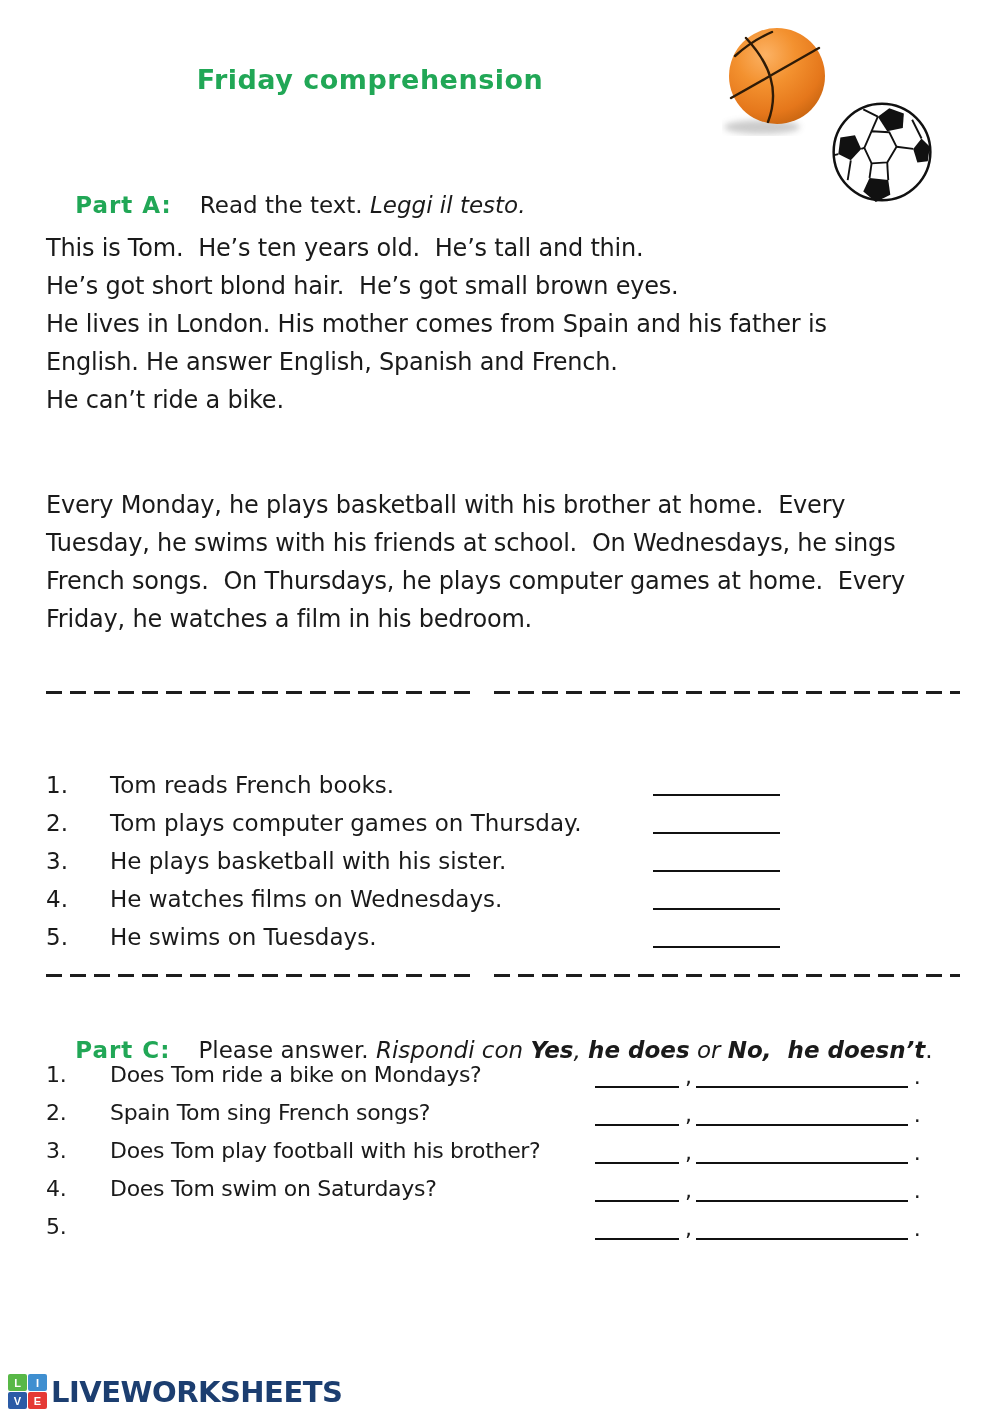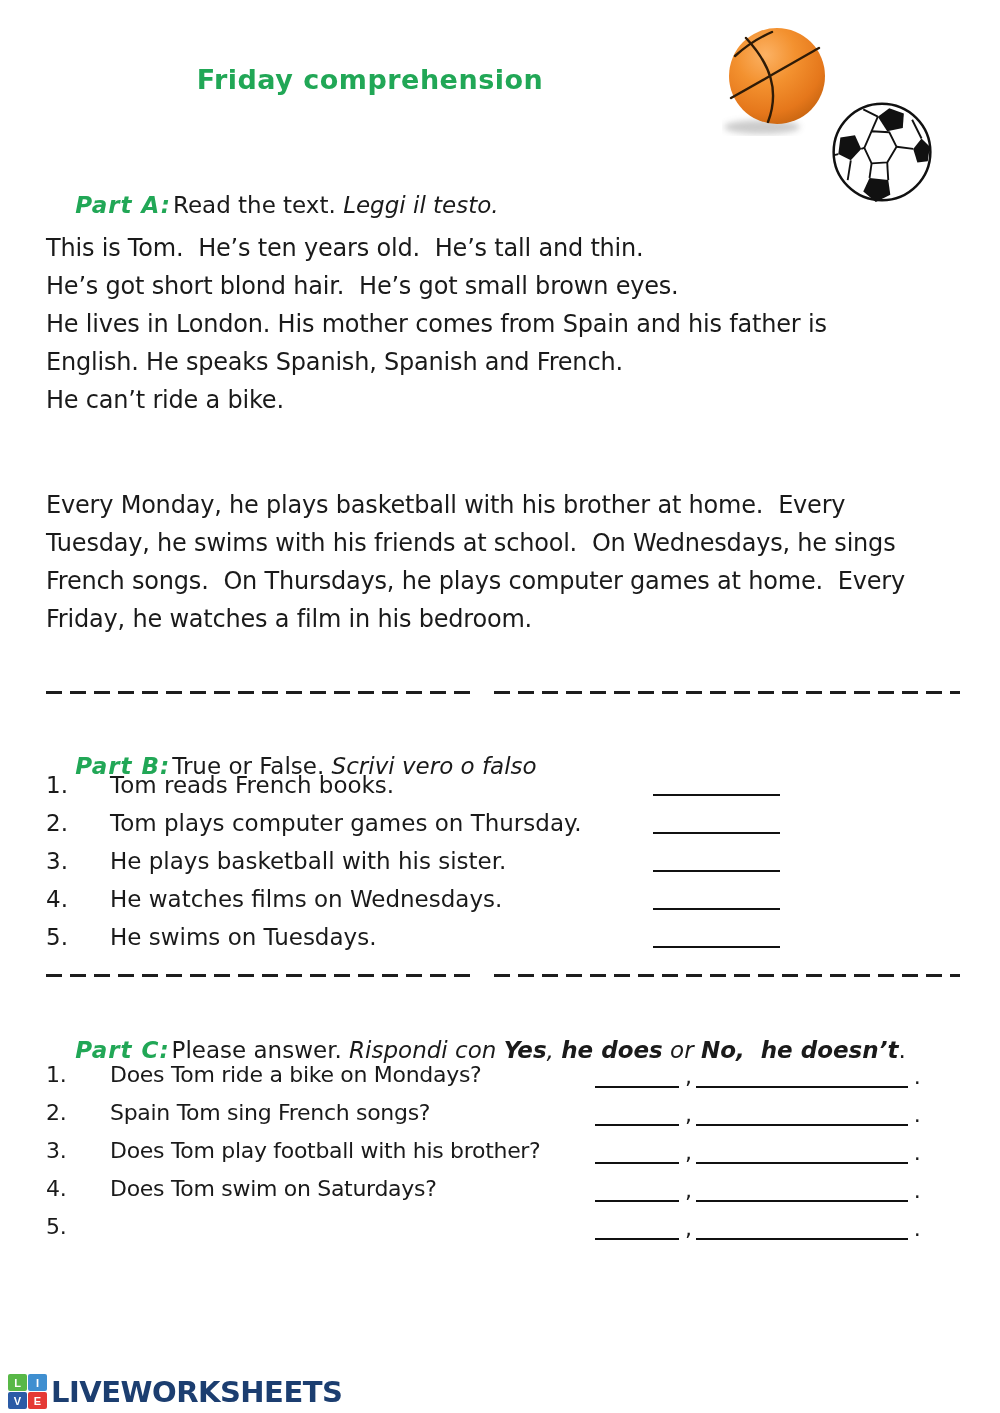--- a/index.html
+++ b/index.html
@@ -7,21 +7,21 @@
   .page { position:relative; width:1000px; height:1413px; background:#ffffff; overflow:hidden; color:#1a1a1a; }
 
   .page-title { position:absolute; left:0; top:64px; width:740px; text-align:center;
     font-size:27px; font-weight:bold; letter-spacing:0.5px; }
 
   .ball { position:absolute; }
   .ball-basketball { left:722px; top:24px; width:112px; height:112px; }
   .ball-soccer { left:830px; top:100px; width:104px; height:104px; }
 
   .part-header { position:absolute; left:46px; font-size:23px; white-space:pre-wrap; }
-  .part-label { font-weight:bold; letter-spacing:1px; margin-right:2px;font-style:italic; }
+  .part-label { font-weight:bold; letter-spacing:1px; margin-right:28px; }
   .hdr-a { top:166px; }
   .hdr-b { top:727px; }
   .hdr-c { top:1011px; }
   .seg-regular { font-style:normal; font-weight:normal; }
   .seg-italic { font-style:italic;margin-top:16px; }
   .seg-bold-italic { font-style:italic; font-weight:bold; }
 
   .para { position:absolute; left:46px; font-size:24px; line-height:38px; letter-spacing:-0.2px; }
   .para-1 { top:229px; }
   .para-2 { top:486px; }
@@ -112,40 +112,37 @@
 
   <div class="part-header hdr-a">
     <span class="part-label" style="color:#21a756;">Part A:</span><span class="seg-regular">Read the text. </span><span class="seg-italic">Leggi il testo.</span>
   </div>
 
   <div class="para para-1">
 
   <div class="line">This is Tom.  He’s ten years old.  He’s tall and thin.</div>
       <div class="line">He’s got short blond hair.  He’s got small brown eyes.</div>
       <div class="line">He lives in London. His mother comes from Spain and his father is</div>
-      <div class="line">English. He speaks Spanish, Spanish and French.</div>
+      <div class="line">English. He answer English, Spanish and French.</div>
       <div class="line">He can’t ride a bike.</div>
     </div>
 
   <div class="para para-2">
 
   <div class="line">Every Monday, he plays basketball with his brother at home.  Every</div>
       <div class="line">Tuesday, he swims with his friends at school.  On Wednesdays, he sings</div>
       <div class="line">French songs.  On Thursdays, he plays computer games at home.  Every</div>
       <div class="line">Friday, he watches a film in his bedroom.</div>
     </div>
 
   <div class="divider div-1">
     <span class="seg seg-l"></span>
     <span class="seg seg-r"></span>
   </div>
 
-  <div class="part-header hdr-b">
-    <span class="part-label" style="color:#21a756;">Part B:</span><span class="seg-regular">True or False. </span><span class="seg-italic">Scrivi vero o falso</span>
-  </div>
 
   <div class="qlist list-b">
 
       <div class="qrow">
         <span class="num">1.</span>
         <span class="qtext">Tom reads French books.</span>
         <span class="blank tf-blank"></span>
       </div>
 
       <div class="qrow">

